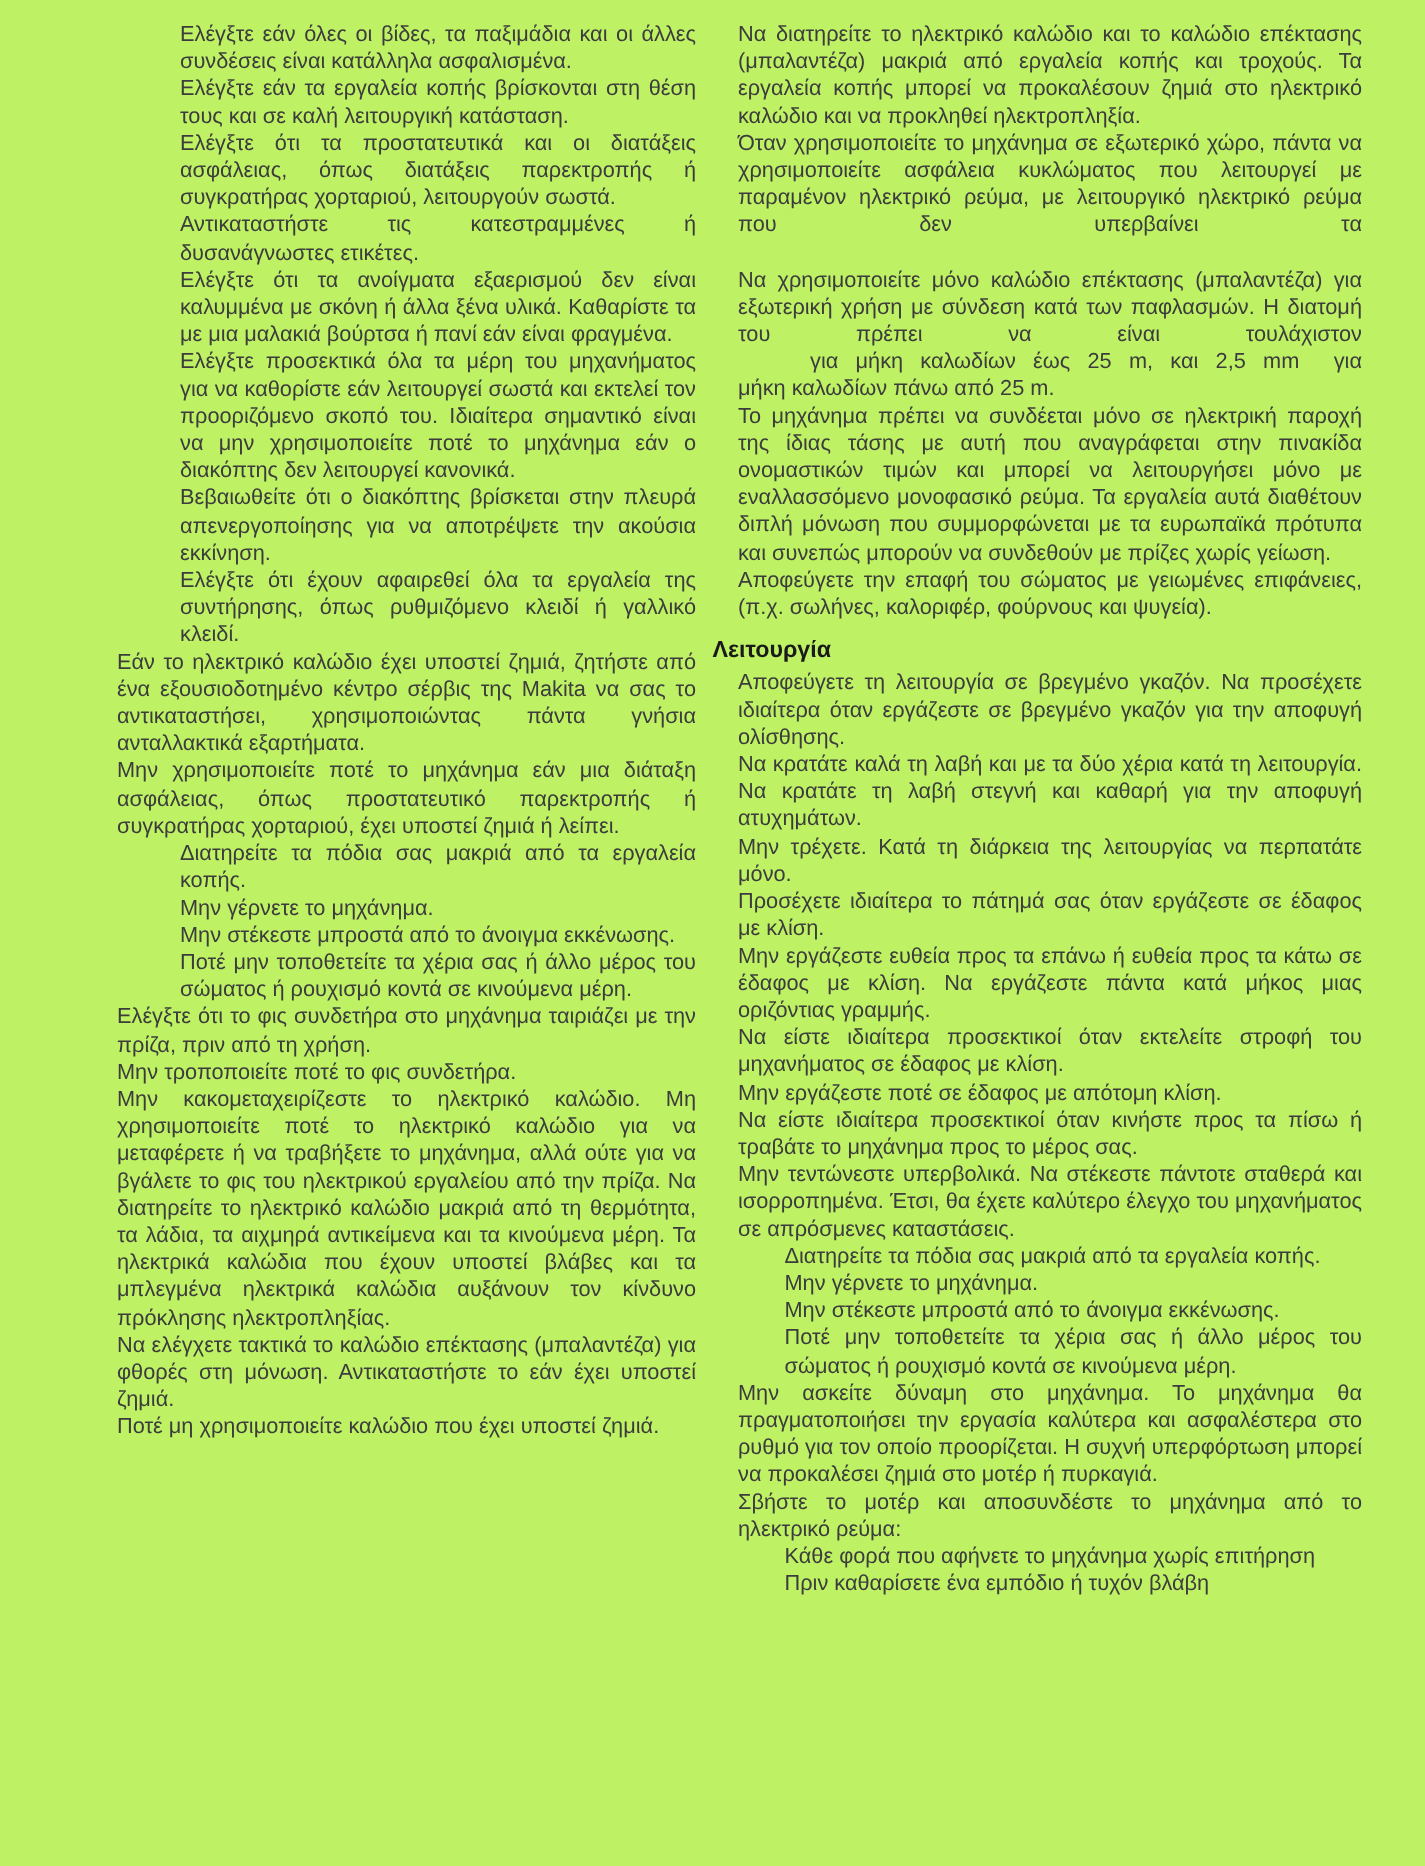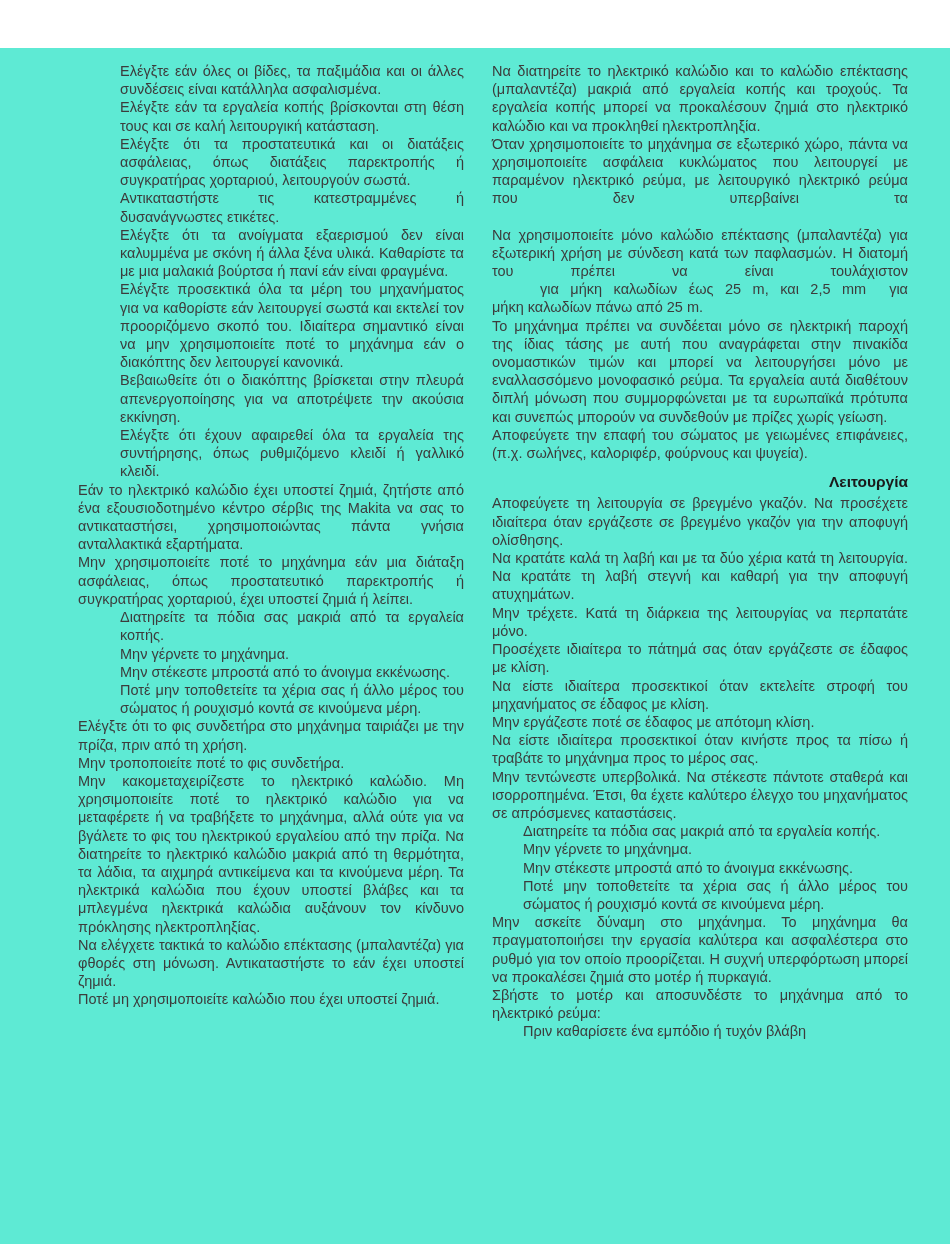--- a/index.html
+++ b/index.html
@@ -11,22 +11,21 @@
     width: 950px;
     height: 1244px;
     position: relative;
     font-family: "Liberation Sans", "DejaVu Sans", sans-serif;
     color: #3c3c3c;
     overflow: hidden;
   }
   .page {
     position: absolute;
     inset: 0;
-    background: #5eead4;
-    margin-top: 48px;
+    background: #bef264;
   }
   .col {
     position: absolute;
     top: 14px;
     font-size: 14.5px;
     line-height: 18.2px;
   }
   #col-left  { left: 63px;  width: 401px; }
   #col-right { left: 475px; width: 433px; }
 
@@ -38,21 +37,21 @@
   #col-left  .para { margin-left: 15px; }
   #col-right .para { margin-left: 17px; }
   #col-left  .item { margin-left: 57px; }
   #col-right .item { margin-left: 48px; }
 
   .heading {
     font-weight: bold;
     font-size: 15.5px;
     color: #1a1a1a;
     margin: 11px 0 3px 0;
-    text-align: right;
+    text-align: left;
   }
   .spacer { height: 18px; }
 
   .jl { text-align-last: justify; }
   #col-right .gapline {
     margin-left: 17px;
     padding-left: 48px;
     text-align-last: justify;
   }
 </style>
@@ -88,25 +87,27 @@
       <div class="blk para jl">Να χρησιμοποιείτε μόνο καλώδιο επέκτασης (μπαλαντέζα) για εξωτερική χρήση με σύνδεση κατά των παφλασμών. Η διατομή του πρέπει να είναι τουλάχιστον</div>
       <div class="blk gapline">για μήκη καλωδίων έως 25 m, και 2,5 mm&nbsp; για</div>
       <div class="blk para">μήκη καλωδίων πάνω από 25 m.</div>
       <div class="blk para">Το μηχάνημα πρέπει να συνδέεται μόνο σε ηλεκτρική παροχή της ίδιας τάσης με αυτή που αναγράφεται στην πινακίδα ονομαστικών τιμών και μπορεί να λειτουργήσει μόνο με εναλλασσόμενο μονοφασικό ρεύμα. Τα εργαλεία αυτά διαθέτουν διπλή μόνωση που συμμορφώνεται με τα ευρωπαϊκά πρότυπα και συνεπώς μπορούν να συνδεθούν με πρίζες χωρίς γείωση.</div>
       <div class="blk para">Αποφεύγετε την επαφή του σώματος με γειωμένες επιφάνειες, (π.χ. σωλήνες, καλοριφέρ, φούρνους και ψυγεία).</div>
       <div class="blk heading">Λειτουργία</div>
       <div class="blk para">Αποφεύγετε τη λειτουργία σε βρεγμένο γκαζόν. Να προσέχετε ιδιαίτερα όταν εργάζεστε σε βρεγμένο γκαζόν για την αποφυγή ολίσθησης.</div>
       <div class="blk para">Να κρατάτε καλά τη λαβή και με τα δύο χέρια κατά τη λειτουργία. Να κρατάτε τη λαβή στεγνή και καθαρή για την αποφυγή ατυχημάτων.</div>
       <div class="blk para">Μην τρέχετε. Κατά τη διάρκεια της λειτουργίας να περπατάτε μόνο.</div>
       <div class="blk para">Προσέχετε ιδιαίτερα το πάτημά σας όταν εργάζεστε σε έδαφος με κλίση.</div>
+      <div class="blk para">Μην εργάζεστε ευθεία προς τα επάνω ή ευθεία προς τα κάτω σε έδαφος με κλίση. Να εργάζεστε πάντα κατά μήκος μιας οριζόντιας γραμμής.</div>
       <div class="blk para">Να είστε ιδιαίτερα προσεκτικοί όταν εκτελείτε στροφή του μηχανήματος σε έδαφος με κλίση.</div>
       <div class="blk para">Μην εργάζεστε ποτέ σε έδαφος με απότομη κλίση.</div>
       <div class="blk para">Να είστε ιδιαίτερα προσεκτικοί όταν κινήστε προς τα πίσω ή τραβάτε το μηχάνημα προς το μέρος σας.</div>
       <div class="blk para">Μην τεντώνεστε υπερβολικά. Να στέκεστε πάντοτε σταθερά και ισορροπημένα. Έτσι, θα έχετε καλύτερο έλεγχο του μηχανήματος σε απρόσμενες καταστάσεις.</div>
       <div class="blk item">Διατηρείτε τα πόδια σας μακριά από τα εργαλεία κοπής.</div>
       <div class="blk item">Μην γέρνετε το μηχάνημα.</div>
       <div class="blk item">Μην στέκεστε μπροστά από το άνοιγμα εκκένωσης.</div>
       <div class="blk item">Ποτέ μην τοποθετείτε τα χέρια σας ή άλλο μέρος του σώματος ή ρουχισμό κοντά σε κινούμενα μέρη.</div>
       <div class="blk para">Μην ασκείτε δύναμη στο μηχάνημα. Το μηχάνημα θα πραγματοποιήσει την εργασία καλύτερα και ασφαλέστερα στο ρυθμό για τον οποίο προορίζεται. Η συχνή υπερφόρτωση μπορεί να προκαλέσει ζημιά στο μοτέρ ή πυρκαγιά.</div>
       <div class="blk para">Σβήστε το μοτέρ και αποσυνδέστε το μηχάνημα από το ηλεκτρικό ρεύμα:</div>
+      <div class="blk item">Κάθε φορά που αφήνετε το μηχάνημα χωρίς επιτήρηση</div>
       <div class="blk item">Πριν καθαρίσετε ένα εμπόδιο ή τυχόν βλάβη</div>
     </div>
 </div>
 
 </body></html>

